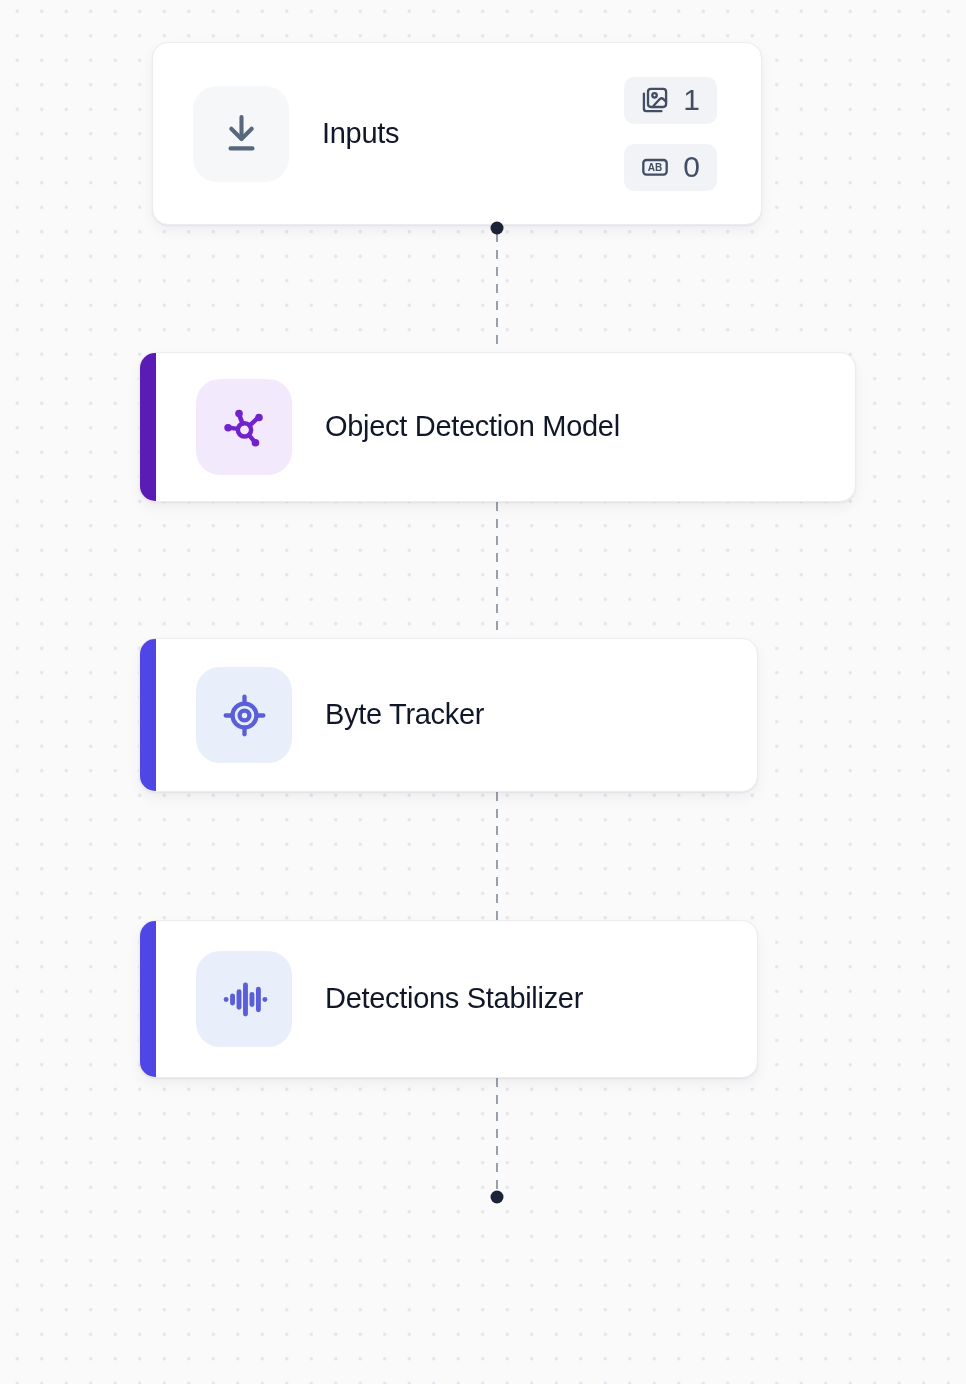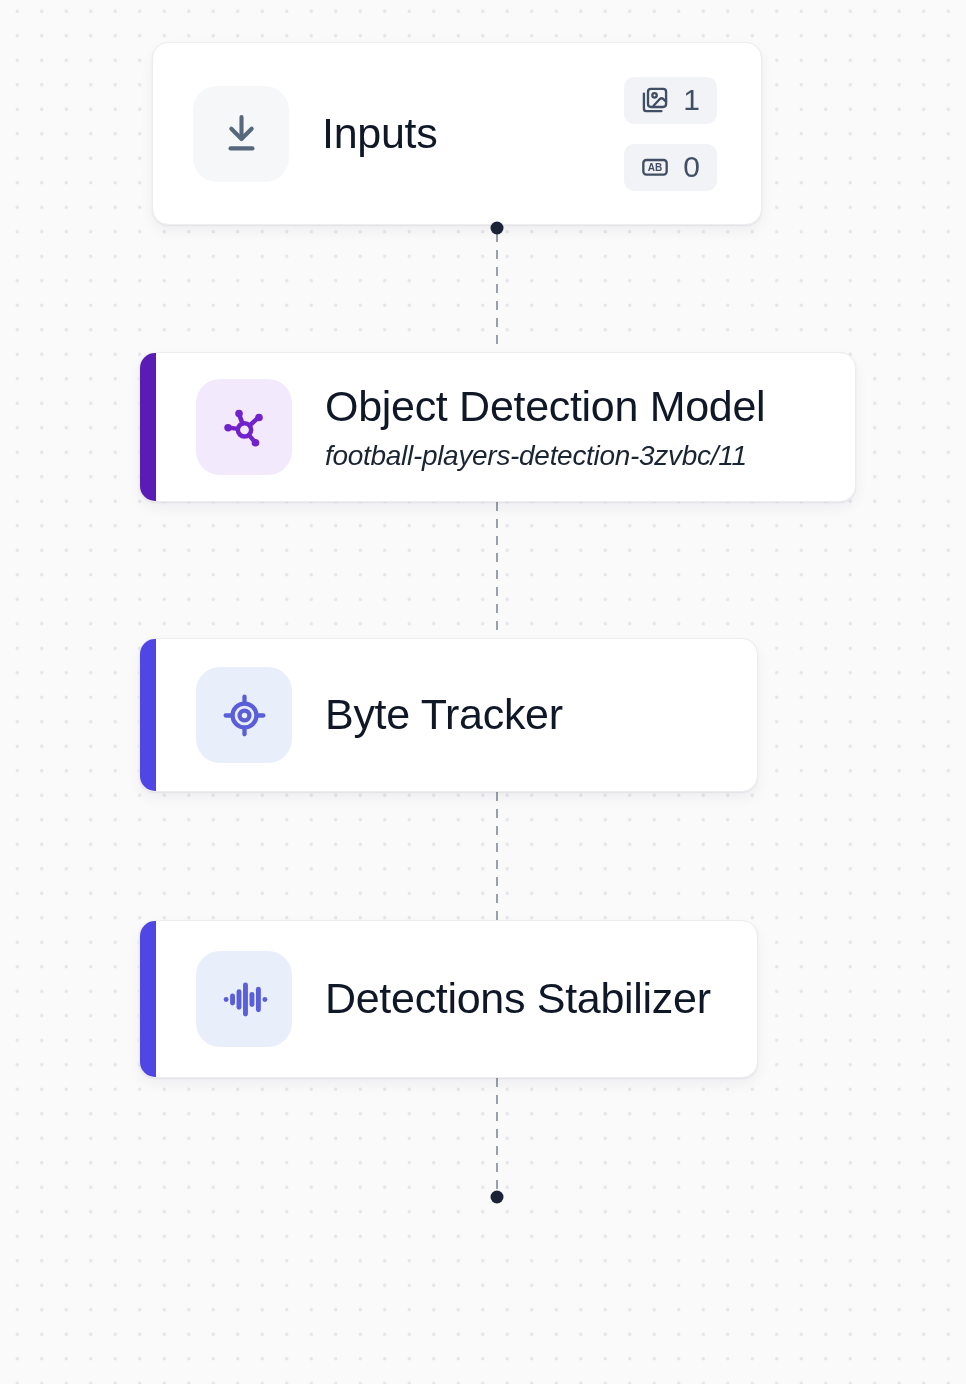--- a/index.html
+++ b/index.html
@@ -41,21 +41,21 @@
     flex: 0 0 auto;
   }
   .iconbox.gray   { background: #F5F7F9; color: #57687C; }
   .iconbox.purple { background: #F3E9FC; color: #7122CC; }
   .iconbox.indigo { background: #E9EEFB; color: #5A5FD9; }
   .iconbox svg { width: 47px; height: 47px; }
   .ml-plain  { margin-left: 40px; }
   .ml-stripe { margin-left: 56px; }
   .titleblock { margin-left: 33px; display: flex; flex-direction: column; }
   .title {
-    font-size: 43px; font-weight: 500; color: #101828;
+    font-size: 29px; font-weight: 500; color: #101828;
     letter-spacing: -0.3px; line-height: 1.15; white-space: nowrap;
   }
   .subtitle {
     font-size: 28px; font-style: italic; font-weight: 400;
     color: #1B2433; margin-top: 9px; letter-spacing: -0.3px; white-space: nowrap;
   }
   .badges {
     margin-left: auto; margin-right: 44px;
     display: flex; flex-direction: column; gap: 20px;
   }
@@ -137,21 +137,20 @@
         <path d="M8.5 12.7 5 12.2"></path>
         <path d="M14.3 15.9 16.7 18.7"></path>
         <circle cx="9.2" cy="4.9" r="1.1" fill="currentColor" stroke-width="1.7"></circle>
         <circle cx="19.4" cy="6.9" r="1.1" fill="currentColor" stroke-width="1.7"></circle>
         <circle cx="3.6" cy="12.1" r="1.1" fill="currentColor" stroke-width="1.7"></circle>
         <circle cx="17.6" cy="19.8" r="1.1" fill="currentColor" stroke-width="1.7"></circle>
       </svg>
     </div>
     <div class="titleblock">
       <span class="title">Object Detection Model</span>
-      <span class="subtitle">football-players-detection-3zvbc/11</span>
     </div>
   </div>
 
   <div class="node" style="left:139px; top:920px; width:619px; height:158px;">
     <div class="stripe indigo"></div>
     <div class="iconbox indigo ml-stripe">
       <svg viewBox="0 0 24 24" fill="none" stroke="currentColor" stroke-width="2.5" stroke-linecap="round">
         <path d="M2.6 12 h0.01"></path>
         <path d="M5.9 10.2 v3.6"></path>
         <path d="M9.2 8 v8"></path>

